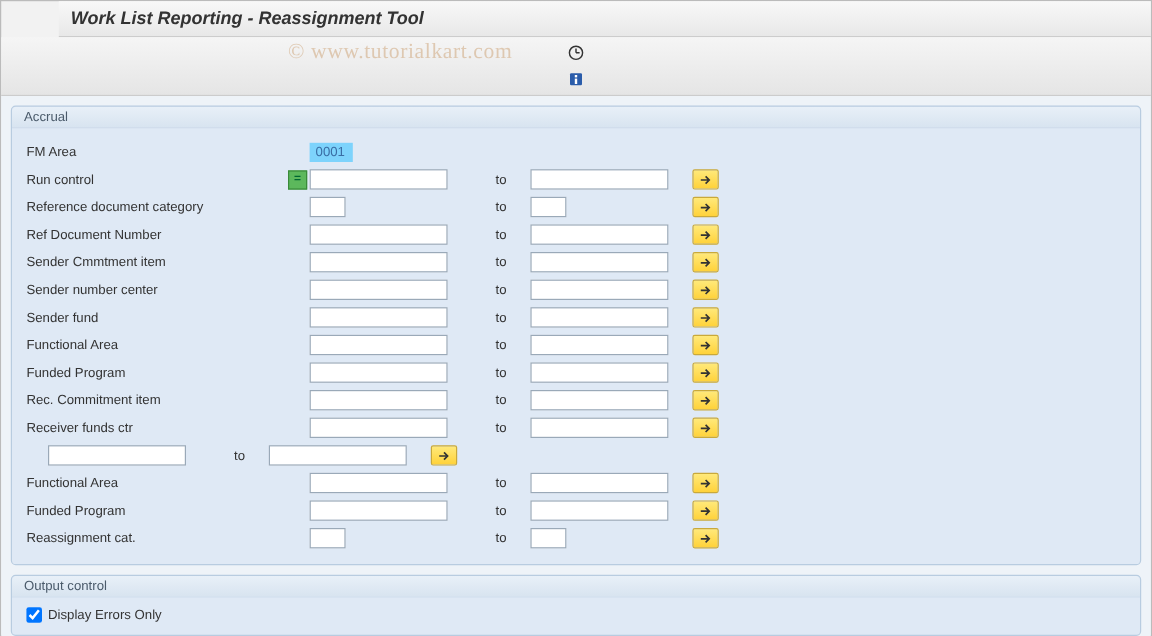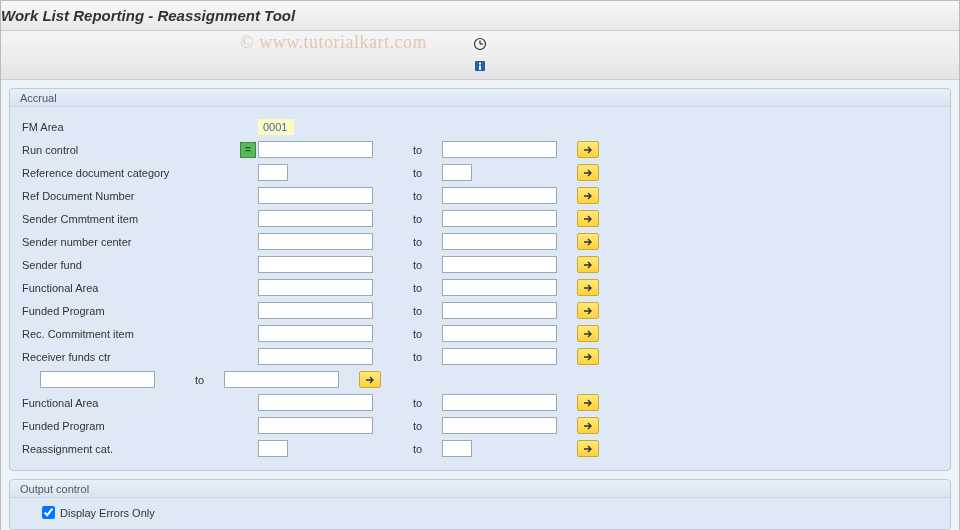--- a/index.html
+++ b/index.html
@@ -10,22 +10,23 @@
     body {
       font-family: Arial, sans-serif;
       font-size: 11px;
       background: #f2f2f2;
       width: 960px;
       height: 530px;
       color: #333;
     }
     .title-bar {
       background: linear-gradient(to bottom, #f8f8f8, #e8e8e8);
-      padding: 6px 0;
+      padding: 6px 10px;
       border-bottom: 1px solid #ccc;
+      margin-left: 48px;
     }
     .title-bar h1 {
       font-size: 15px;
       font-style: italic;
       font-weight: bold;
       color: #333;
     }
     .toolbar {
       background: linear-gradient(to bottom, #f5f5f5, #e5e5e5);
       padding: 4px 8px;
@@ -115,21 +116,21 @@
       height: 17px;
       padding: 0 3px;
       font-size: 11px;
       font-family: inherit;
     }
     .w-long { width: 115px; }
     .w-short { width: 30px; }
     .static-val {
       color: #3a6ea5;
       font-size: 11px;
-      background: #fef9c3;
+      background: #7dd3fc;
       padding: 1px 4px;
       border: 1px solid transparent;
       display: inline-block;
       min-width: 36px;
     }
     .to-label {
       width: 29px;
       text-align: left;
       margin-left: 28px;
       font-size: 11px;
@@ -147,21 +148,20 @@
       align-items: center;
       justify-content: center;
       cursor: pointer;
       font-size: 10px;
       color: #444;
     }
     .checkbox-row {
       display: flex;
       align-items: center;
       gap: 5px;
-      margin-left: 20px;
     }
     input[type="checkbox"] {
       width: 13px;
       height: 13px;
     }
     .outer-border{
       border: 1px solid #bbb;
       height: 100%;
     }
   </style>

